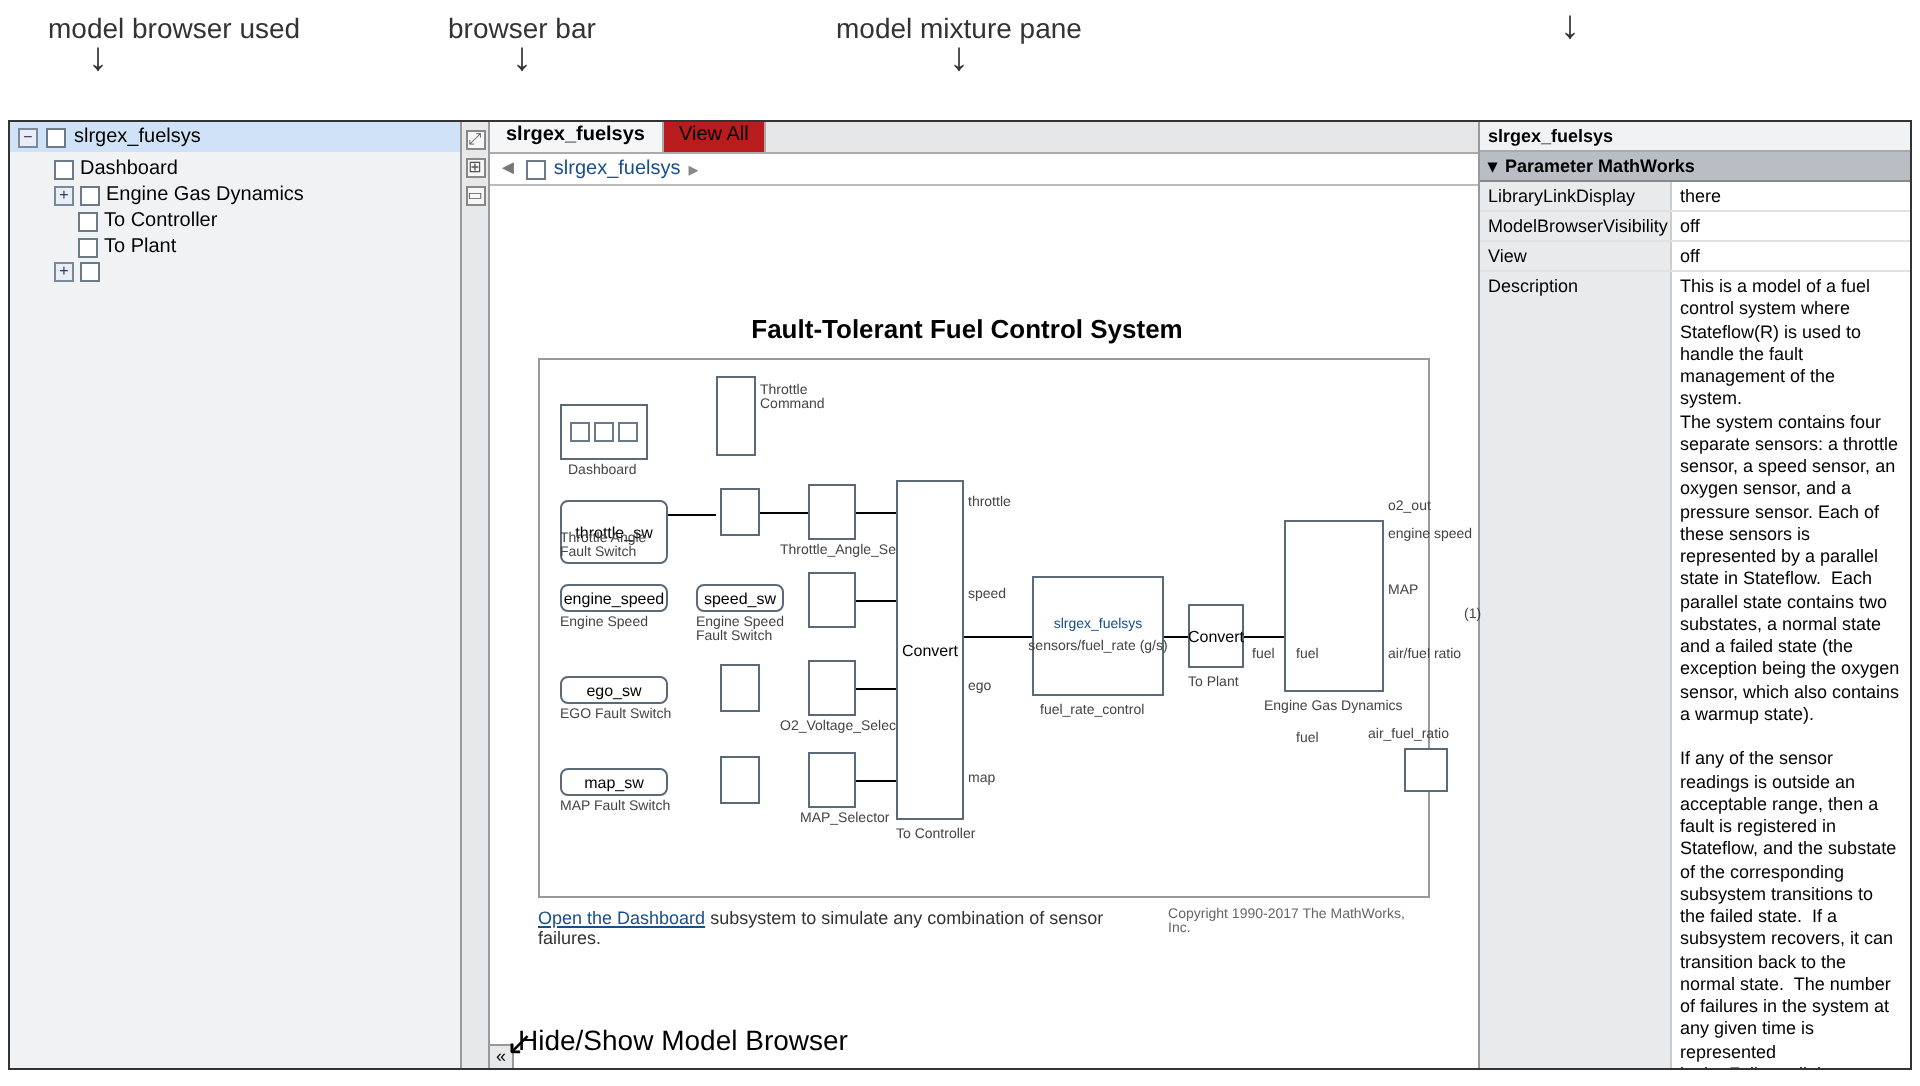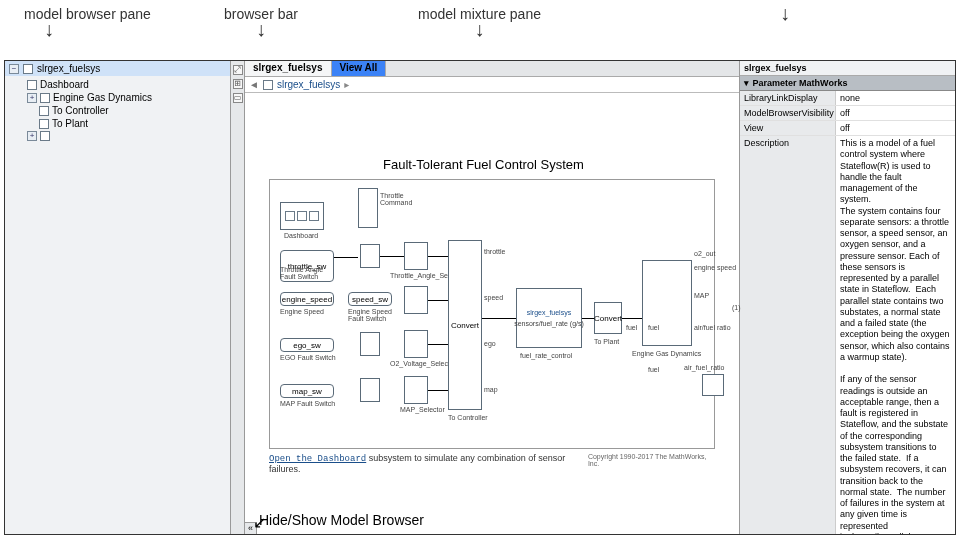--- a/index.html
+++ b/index.html
@@ -18,52 +18,52 @@
   .tree .indent-1 { padding-left: 12px; }
   .tree .indent-2 { padding-left: 24px; }
   .ticon { width: 10px; height: 10px; display: inline-block; border: 1px solid #7a8a99; background: #e8eef4; font-size: 8px; line-height: 8px; text-align: center; color: #336; }
   .picon { width: 10px; height: 10px; display: inline-block; border: 1px solid #6a7a88; background: #fff; }
   
   .vt { width: 14px; background: #e6e8ea; border-right: 1px solid #999; display: flex; flex-direction: column; align-items: center; gap: 4px; padding-top: 4px; }
   .vt .tb { width: 10px; height: 10px; border: 1px solid #888; background: #f7f7f7; cursor: pointer; font-size: 8px; line-height: 8px; text-align: center; color: #555; }
   
   .viewer { flex: 1; display: flex; flex-direction: column; position: relative; }
   .tabs { display: flex; height: 16px; background: #e4e6e8; border-bottom: 1px solid #aaa; font-size: 10px; }
-  .tab { padding: 1px 8px; border-right: 1px solid #aaa; background: #3b82f6; cursor: pointer; font-weight: bold; }
+  .tab { padding: 1px 8px; border-right: 1px solid #aaa; background: #b91c1c; cursor: pointer; }
   .tab.active { background: #f5f6f7; font-weight: bold; }
   .explorer { display: flex; align-items: center; gap: 4px; height: 16px; padding: 0 4px; border-bottom: 1px solid #bbb; color: #1a4e8a; font-size: 10px; }
   .explorer .crumb { cursor: pointer; }
   .explorer .sep { color: #888; }
   .canvas { flex: 1; position: relative; background: #fff; }
-  .title { position: absolute; left: 0; right: 17px; top: 64px; text-align: center; font-weight: normal; font-size: 13px; }
+  .title { position: absolute; left: 0; right: 17px; top: 64px; text-align: center; font-weight: bold; font-size: 13px; }
   .diagram { position: absolute; left: 24px; top: 86px; right: 24px; height: 270px; border: 1px solid #999; }
   .blk { position: absolute; border: 1px solid #5a6a78; background: #fff; font-size: 8px; display: flex; align-items: center; justify-content: center; }
   .blk.rounded { border-radius: 4px; }
   .lbl { position: absolute; font-size: 7px; color: #444; white-space: nowrap; }
   .lbl.link { color: #1a4e8a; }
   .wire { position: absolute; background: #000; }
   .footer { position: absolute; left: 24px; bottom: 60px; right: 24px; display: flex; justify-content: space-between; font-size: 9px; color: #333; }
-  .footer .link { color: #1a4e8a; text-decoration: underline; cursor: pointer; font-family: Liberation Mono, monospace; }
+  .footer .link { color: #1a4e8a; text-decoration: underline; cursor: pointer; }
   .hideshow { position: absolute; left: 14px; bottom: 6px; font-size: 14px; }
   .hideshow-caret { position: absolute; left: -6px; bottom: -4px; font-size: 16px; }
   
   .inspector { width: 216px; border-left: 1px solid #999; display: flex; flex-direction: column; font-size: 9px; }
   .insp-title { padding: 2px 4px; font-weight: bold; background: #f0f2f4; border-bottom: 1px solid #aaa; }
   .insp-section { background: #b8bec4; padding: 2px 4px; font-weight: bold; border-bottom: 1px solid #888; display:flex; align-items:center; gap:4px;}
   .insp-table { flex: 1; overflow: hidden; }
   .row { display: flex; border-bottom: 1px solid #e0e0e0; }
   .row .k { width: 96px; padding: 2px 4px; background: #e8eaec; border-right: 1px solid #ccc; }
   .row .v { flex: 1; padding: 2px 4px; background: #fff; }
   .row.desc .v { white-space: pre-wrap; font-size: 9px; line-height: 1.25; }
   .toggler { position:absolute; left:0; bottom:0; width:12px; height:12px; border-top:1px solid #999; border-right:1px solid #999; background:#e6e8ea; font-size:9px; text-align:center; line-height:11px; cursor:pointer;}
 </style>
 </head>
 <body>
 
-<div class="annot" style="left:24px; top:6px;"><span>model browser pane</span><span class="arrow" style="text-align:left; padding-left:20px;">↓</span></div>
+<div class="annot" style="left:24px; top:6px;"><span>model browser used</span><span class="arrow" style="text-align:left; padding-left:20px;">↓</span></div>
 <div class="annot" style="left:224px; top:6px;"><span>browser bar</span><span class="arrow">↓</span></div>
 <div class="annot" style="left:418px; top:6px;"><span>model mixture pane</span><span class="arrow">↓</span></div>
 <div class="annot" style="left:780px; top:6px;"><span class="arrow">↓</span></div>
 
 <div class="app">
 
   <div class="browser">
     <div class="root">
       <span class="ticon">−</span>
       <span class="picon"></span>
@@ -211,21 +211,21 @@
 
   <div class="inspector">
     <div class="insp-title">slrgex_fuelsys</div>
     <div class="insp-section">
       <span>▾</span>
       <span>Parameter MathWorks</span>
     </div>
     <div class="insp-table">
       <div class="row">
           <div class="k">LibraryLinkDisplay</div>
-          <div class="v">none</div>
+          <div class="v">there</div>
         </div>
       <div class="row">
           <div class="k">ModelBrowserVisibility</div>
           <div class="v">off</div>
         </div>
       <div class="row">
           <div class="k">View</div>
           <div class="v">off</div>
         </div>
       <div class="row desc">

